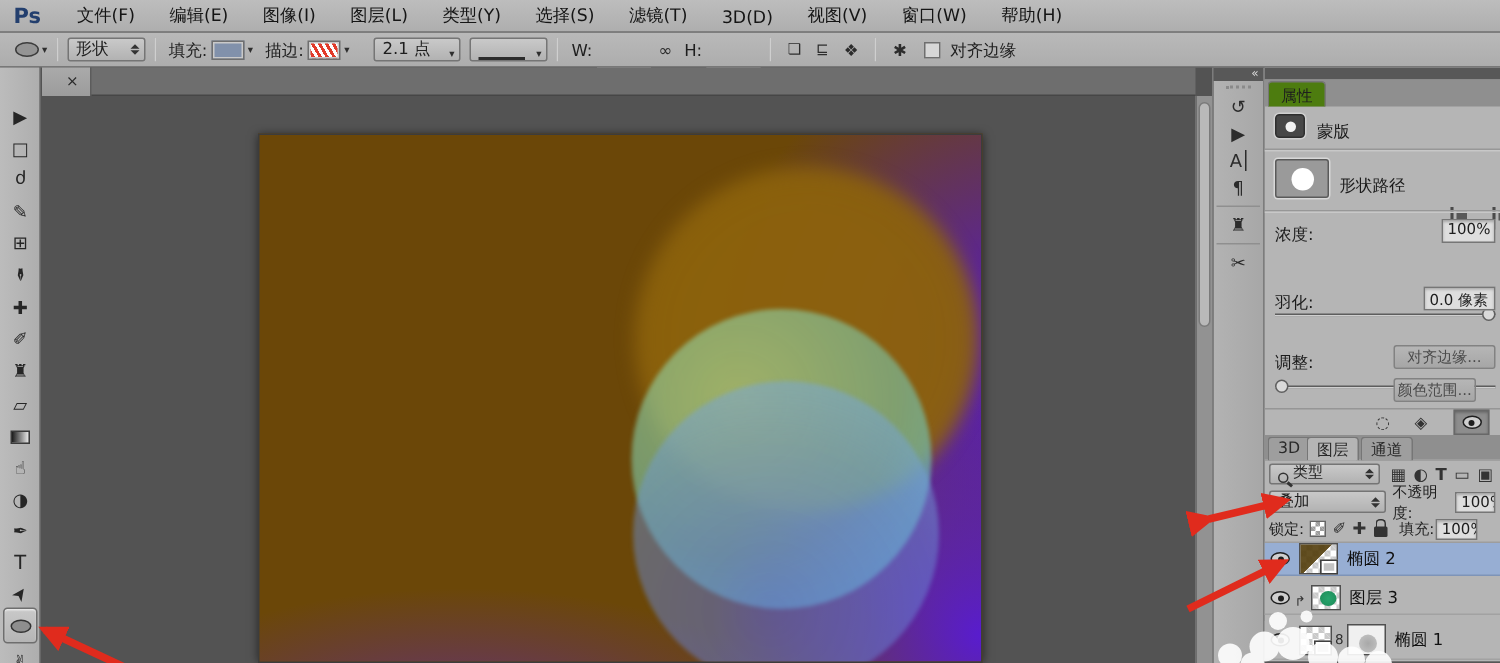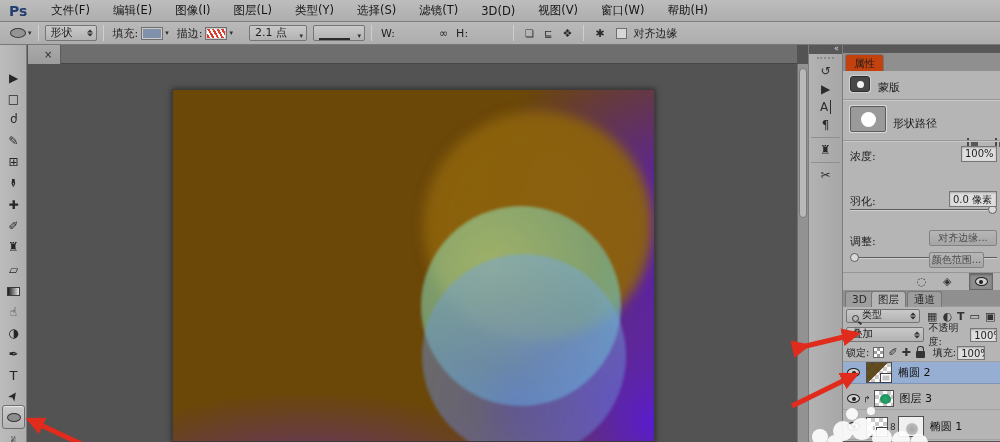--- a/index.html
+++ b/index.html
@@ -64,21 +64,21 @@
   .dock { left:808px; top:45px; width:35px; height:397px; background:linear-gradient(90deg,#b3b3b3,#a7a7a7); border-left:1px solid #7c7c7c; border-right:1px solid #7c7c7c; }
   .dock-head { height:9px; background:#585858; color:#d8d8d8; font-size:8px; line-height:8px; text-align:right; padding-right:3px; }
   .dock-grip { height:4px; margin:3px 8px 1px; border-top:2px dotted #8a8a8a; }
   .dock-btn { height:18px; display:flex; align-items:center; justify-content:center; font-size:12px; color:#2b2b2b; }
   .dock-div { border-top:1px solid #8f8f8f; margin:3px 2px; }
 
   
   .rightpanel { left:843px; top:45px; width:157px; height:397px; background:#b5b5b5; overflow:hidden; }
   .rp-head { height:8px; background:#585858; }
   .ptab-row { height:18px; background:#8f8f8f; position:relative; }
-  .ptab { position:absolute; left:2px; top:1px; height:17px; background:#c2410c; border:1px solid #767676; border-bottom:none; border-radius:3px 3px 0 0; padding:2px 8px 0; font-size:10.5px; }
+  .ptab { position:absolute; left:2px; top:1px; height:17px; background:#4d7c0f; border:1px solid #767676; border-bottom:none; border-radius:3px 3px 0 0; padding:2px 8px 0; font-size:10.5px; }
   .prow-label { font-size:11px; color:#1c1c1c; }
   .divider { border-top:1px solid #979797; border-bottom:1px solid #c8c8c8; }
   .mask-icon { width:20px; height:16px; background:#474747; border:1px solid #2e2e2e; border-radius:3px; position:relative; box-shadow:0 0 0 1px #cfcfcf; }
   .mask-icon::after { content:""; position:absolute; left:5.5px; top:3.5px; width:7px; height:7px; border-radius:50%; background:#f2f2f2; }
   .shape-thumb { width:36px; height:26px; background:#9a9a9a; border:1px solid #5a5a5a; border-radius:2px; position:relative; box-shadow:0 0 0 1px #d8d8d8; }
   .shape-thumb::after { content:""; position:absolute; left:10px; top:5px; width:15px; height:15px; border-radius:50%; background:#fff; }
   .icon-addmask { width:15px; height:12px; border:1px solid #4a4a4a; background:#a5a5a5; position:relative; }
   .icon-addmask::before { content:""; position:absolute; left:3px; top:2px; width:7px; height:6px; background:#585858; }
   .p-input { background:#dedede; border:1px solid #767676; height:16px; font-size:10px; padding:1px 3px; box-shadow:inset 0 1px 2px rgba(0,0,0,.25); white-space:nowrap; overflow:hidden; }
   .slider-track { height:2px; background:#5d5d5d; border-bottom:1px solid #cfcfcf; position:relative; }

